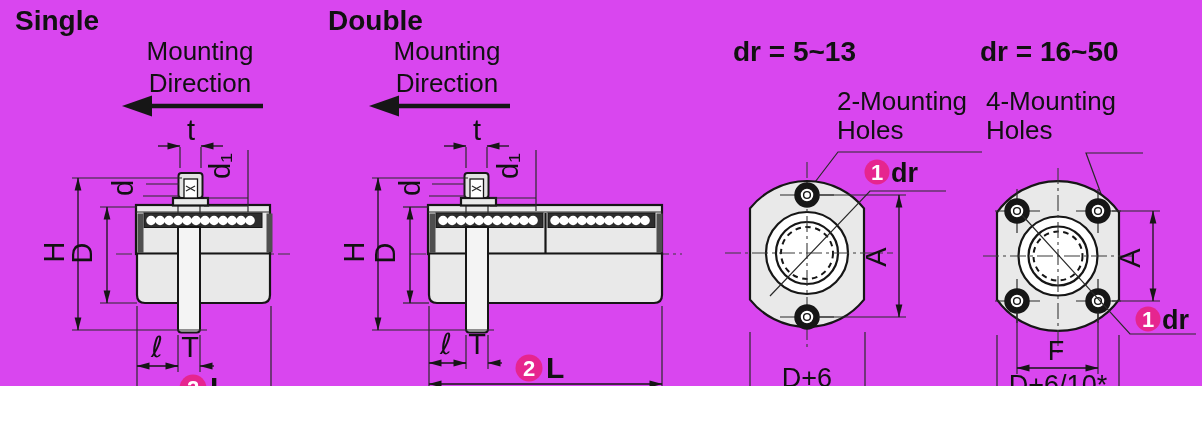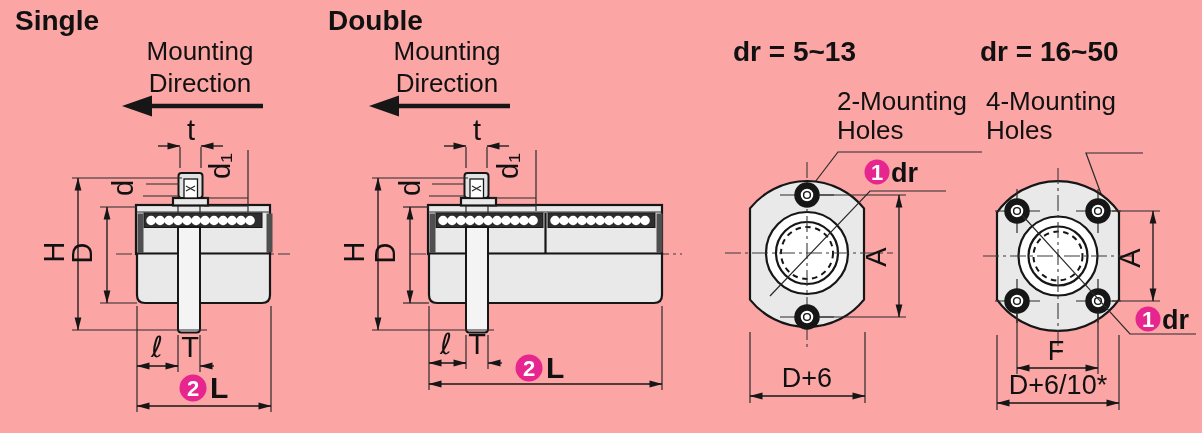--- a/index.html
+++ b/index.html
@@ -1,16 +1,16 @@
 <!DOCTYPE html>
 <html><head>
 <meta charset="utf-8">
 <style>
   html,body{margin:0;padding:0;background:#fff;}
-  .stage{position:relative;width:1202px;height:433px;background:#fca5a5;overflow:hidden;
+  .stage{position:relative;width:1202px;height:386px;background:#d946ef;overflow:hidden;
          font-family:"Liberation Sans","DejaVu Sans",sans-serif;}
   svg{position:absolute;left:0;top:0;}
   
   .outline{stroke:#161616;stroke-width:2.2;fill:none;}
   .fillbody{fill:#e9e9e9;stroke:#161616;stroke-width:2.2;}
   .fillwhite{fill:#ffffff;stroke:#161616;stroke-width:2.2;}
   .seal{fill:#4f4f4f;stroke:none;}
   .band{fill:#2e2e2e;stroke:#161616;stroke-width:1;}
   .balls{stroke:#ffffff;stroke-width:9.5;stroke-dasharray:0.1 8.9;stroke-linecap:round;fill:none;}
   .thin{stroke:#2a2a2a;stroke-width:1.2;fill:none;}

